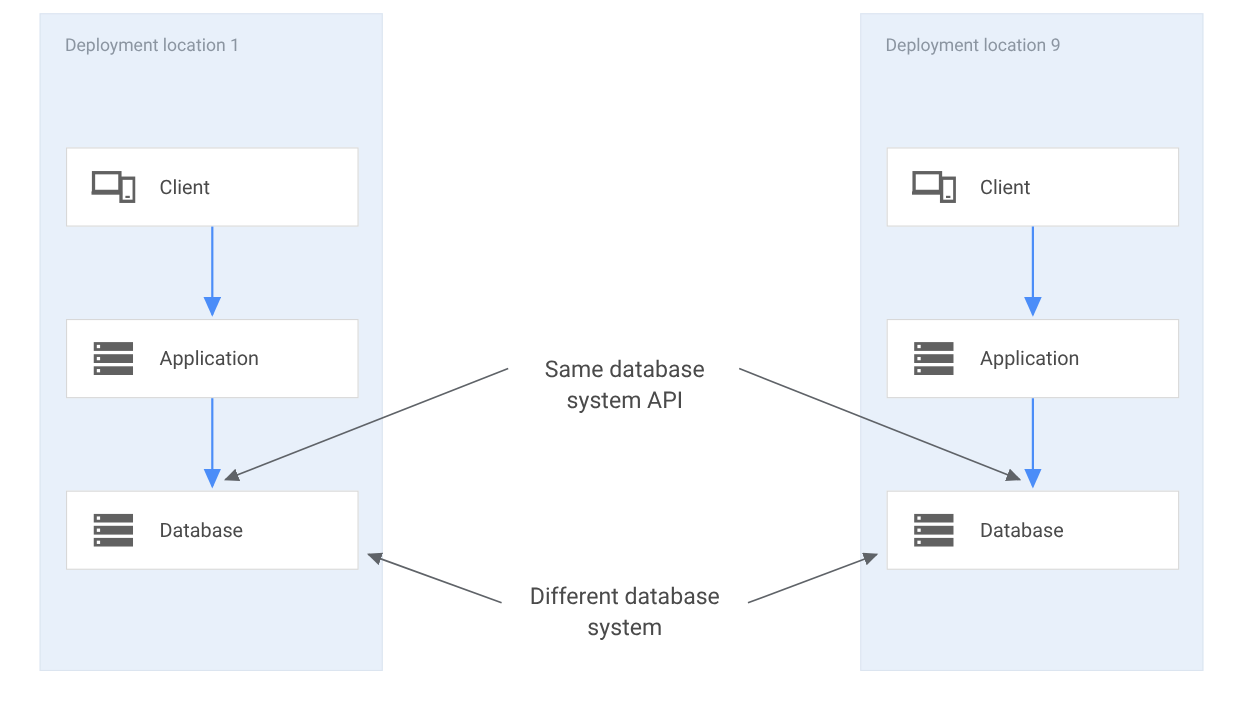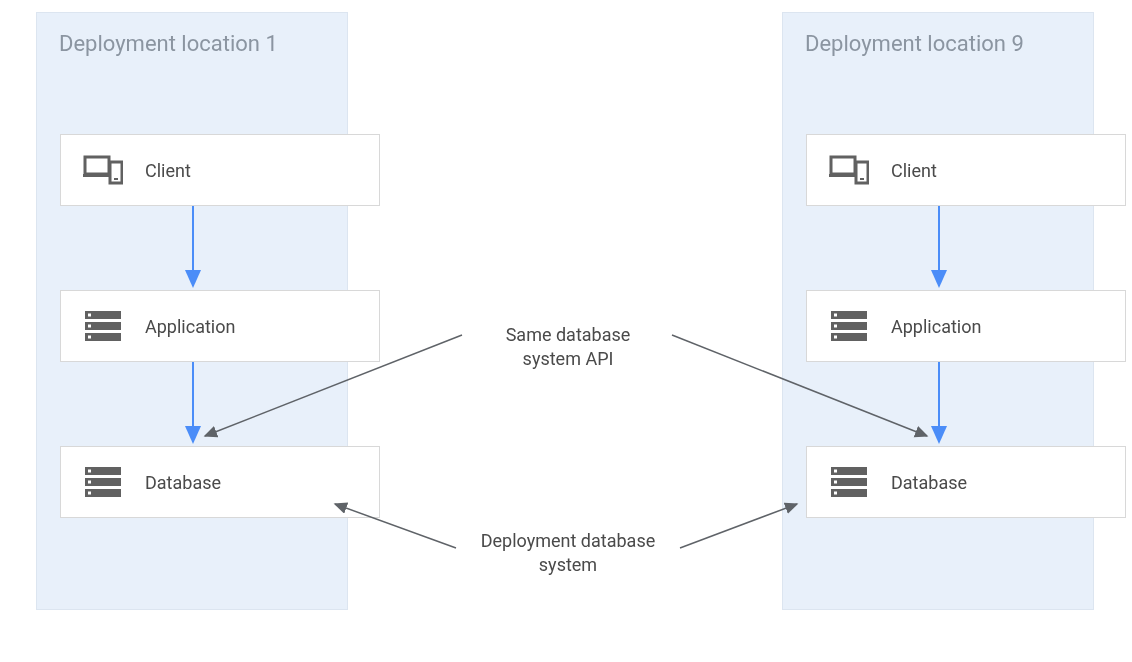--- a/index.html
+++ b/index.html
@@ -11,52 +11,52 @@
       position: relative;
       overflow: hidden;
     }
     .region {
       position: absolute;
       background: #e8f0fa;
       border: 1px solid #dce5f0;
     }
     .region-title {
       color: #8b95a1;
-      font-size: 22px;
+      font-size: 16px;
       font-weight: 400;
       padding: 18px 22px;
     }
     .node {
       position: absolute;
       background: #fff;
       border: 1px solid #d8d8d8;
       display: flex;
       align-items: center;
       padding: 0 22px;
       height: 72px;
-      width: 320px;
+      width: 266px;
     }
     .node-icon {
       width: 40px;
       height: 40px;
       display: flex;
       align-items: center;
       justify-content: center;
       flex-shrink: 0;
     }
     .node-label {
       color: #4a4a4a;
       font-size: 18px;
       font-weight: 400;
       margin-left: 22px;
     }
     .annotation {
       position: absolute;
       color: #4a4a4a;
-      font-size: 18px;
+      font-size: 21px;
       font-weight: 400;
       text-align: center;
       line-height: 1.35;
     }
     svg.arrows {
       position: absolute;
       top: 0;
       left: 0;
       width: 1132px;
       height: 662px;
@@ -149,21 +149,21 @@
       <rect x="3" y="2.5" width="3" height="3" fill="#fff"></rect>
       <rect x="3" y="13.5" width="3" height="3" fill="#fff"></rect>
       <rect x="3" y="24.5" width="3" height="3" fill="#fff"></rect>
     </svg>
   </span>
   <span class="node-label">Database</span>
 </div>
 
 <div class="annotation" style="left:468px; top:323px; width:200px; white-space:pre-line;">Same database
 system API</div>
-<div class="annotation" style="left:460px; top:529px; width:216px; white-space:pre-line;">Deployment database
+<div class="annotation" style="left:460px; top:529px; width:216px; white-space:pre-line;">Different database
 system</div>
 
 <svg class="arrows">
   <defs>
     <marker id="arrow-blue" markerWidth="10" markerHeight="10" refX="8" refY="4" orient="auto">
       <path d="M0,0 L9,4 L0,8 Z" fill="#4b8df8"></path>
     </marker>
     <marker id="arrow-gray" markerWidth="10" markerHeight="10" refX="8" refY="4" orient="auto">
       <path d="M0,0 L9,4 L0,8 Z" fill="#5f6368"></path>
     </marker>

